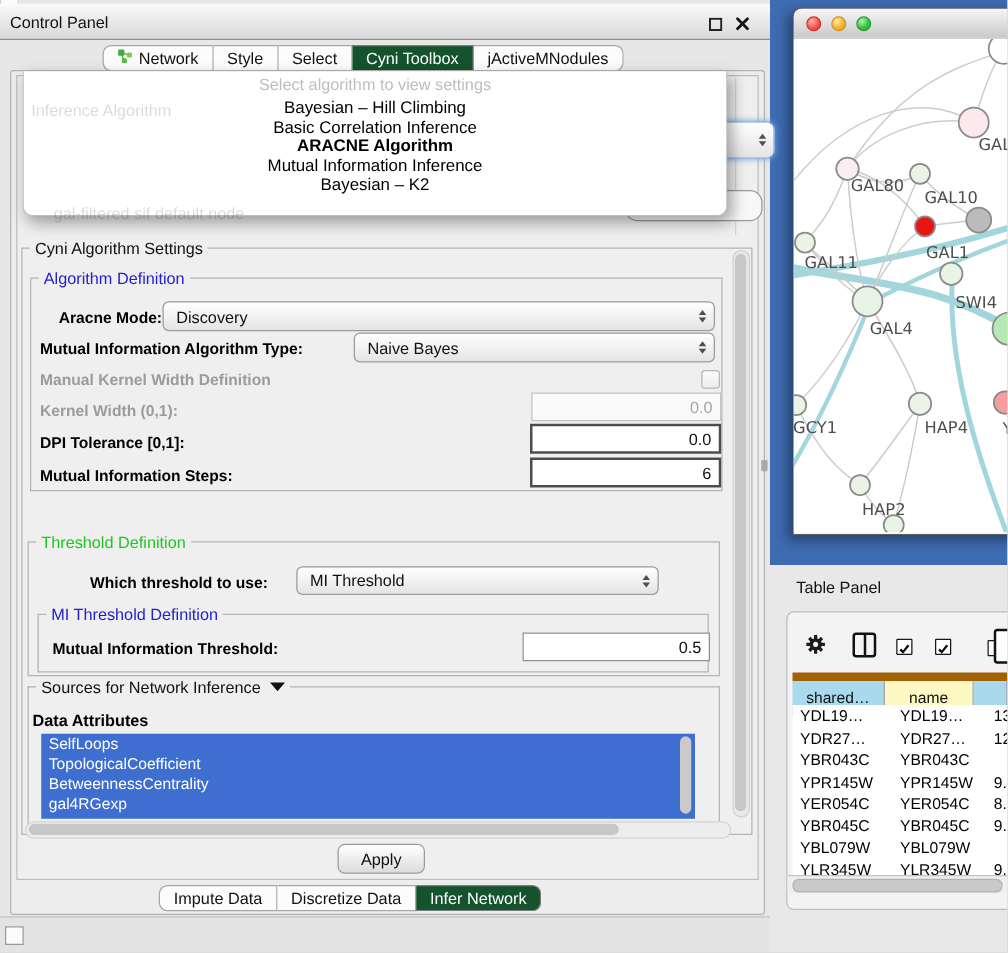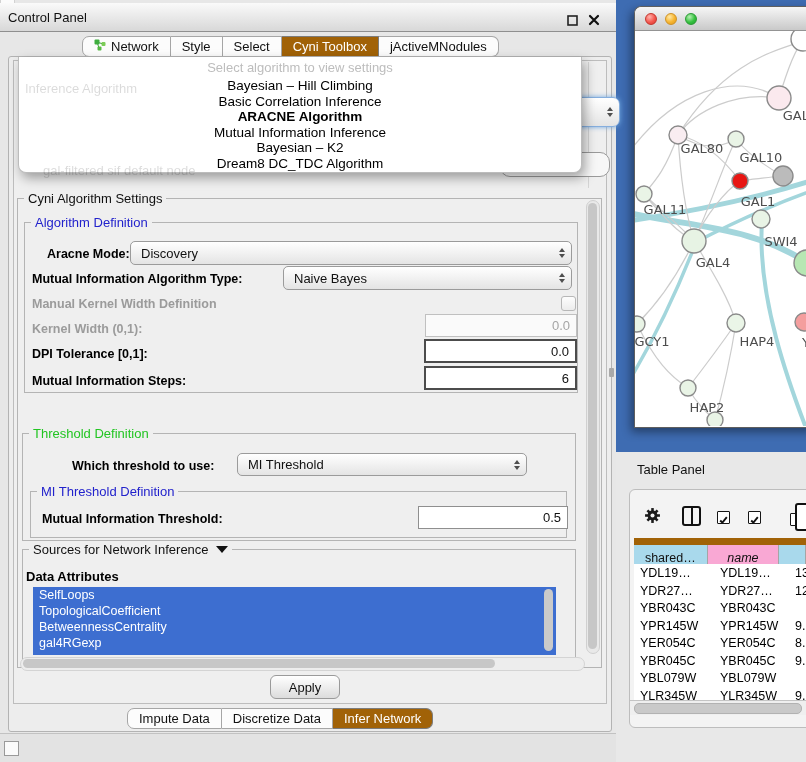--- a/index.html
+++ b/index.html
@@ -10,21 +10,21 @@
   .notch{left:0;top:0;width:13px;height:5px;background:#fbfbfb;border:1px solid #d2d2d2;border-top:none;}
   .titlebar{left:0;top:3px;width:616px;height:28px;background:linear-gradient(#fafafa,#d8d8d8);border-bottom:1px solid #8f8f8f;}
   .titlebar-text{left:8px;top:10px;font-size:13px;color:#111;}
   .win-btn{top:12px;width:11px;height:11px;}
   
   .tabbar{display:flex;height:21px;}
   .tab{display:flex;align-items:center;gap:5px;padding:0 11px;font-size:13px;color:#111;
        background:#fcfcfc;border:1px solid #a6a6a6;border-left:none;cursor:default;white-space:nowrap;}
   .tab:first-child{border-left:1px solid #a6a6a6;border-radius:7px 0 0 7px;}
   .tab:last-child{border-radius:0 7px 7px 0;}
-  .tab.active{background:#a16207;color:#fff;border-color:#7c7c7c;}
+  .tab.active{background:#14532d;color:#fff;border-color:#7c7c7c;}
   .top-tabs{left:82px;top:36px;}
   .bottom-tabs{left:127px;top:708px;}
   
   .main-panel{left:8px;top:56px;width:602px;height:674px;background:#ededed;border:1px solid #b3b3b3;border-radius:3px;}
   .inner-panel{left:13px;top:60px;width:592px;height:642px;background:#efefef;border:1px solid #bdbdbd;}
   .group{border:1px solid #b4b4b4;background:transparent;}
   .group-label{position:absolute;top:-8px;left:6px;background:#efefef;padding:0 4px;font-size:13px;color:#111;white-space:nowrap;}
   .group-label.blue{color:#2222cc;}
   .group-label.green{color:#22c522;}
   .flabel{font-size:12.5px;font-weight:bold;color:#000;white-space:nowrap;}
@@ -239,21 +239,20 @@
   <div class="abs popup">
     <span class="ghost" style="left:6px;top:24px;">Inference Algorithm</span>
     <span class="ghost" style="left:24px;top:106px;">gal-filtered sif default node</span>
     <div class="popup-head">Select algorithm to view settings</div>
     <div class="popup-items">
         <div class="popup-item">Bayesian – Hill Climbing</div>
         <div class="popup-item">Basic Correlation Inference</div>
         <div class="popup-item bold">ARACNE Algorithm</div>
         <div class="popup-item">Mutual Information Inference</div>
         <div class="popup-item">Bayesian – K2</div>
-        <div class="popup-item">Dream8 DC_TDC Algorithm</div>
       </div>
   </div>
 
   
   <div class="abs grip"></div>
 
   
   <div class="abs canvas-blue"></div>
   <div class="abs net-window">
     <div class="net-titlebar">
@@ -354,21 +353,21 @@
     <svg width="11" height="11" viewBox="0 0 10 10">
         <path d="M2 5 L4 7 L8 2" stroke="#111" stroke-width="1.7" fill="none"></path>
       </svg>
   </span>
   <span class="abs cbx" style="left:755px;top:511px;z-index:3;"></span>
   
   <div class="abs" style="left:795px;top:503px;width:18px;height:24px;border:2px solid #111;border-radius:3px;background:#fff;z-index:3;"></div>
 
   <div class="abs table-header">
       <div class="th-cell" style="width: 77px; background: rgb(169, 217, 236);">shared…</div>
-      <div class="th-cell" style="width: 75px; background: #f9a8d4; font-style: italic;">name</div>
+      <div class="th-cell" style="width: 75px; background: #fef9c3;">name</div>
       <div class="th-cell" style="width: 28px; background: rgb(169, 217, 236);"></div>
     </div>
   <div class="abs table-rows">
       <div class="trow">
         <span style="left: 6px;">YDL19…</span>
         <span style="left: 86px;">YDL19…</span>
         <span style="left: 161px;">13</span>
       </div>
       <div class="trow">
         <span style="left: 6px;">YDR27…</span>

